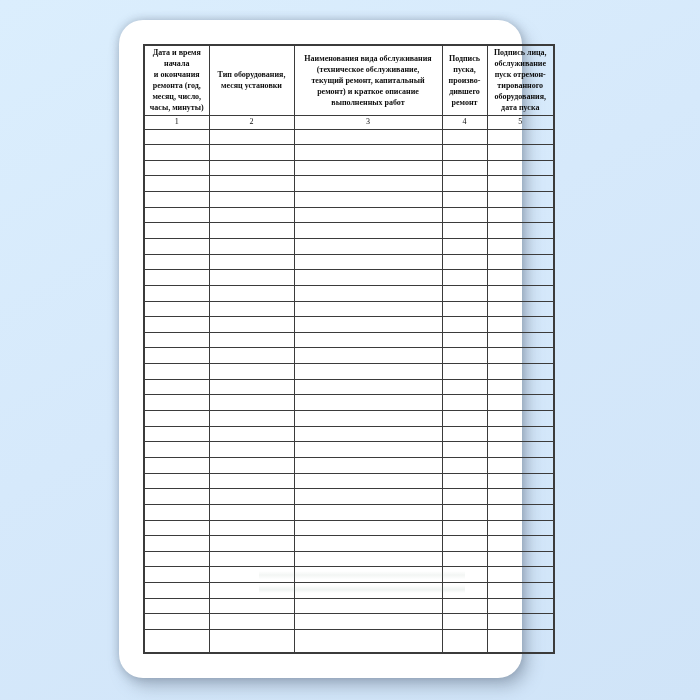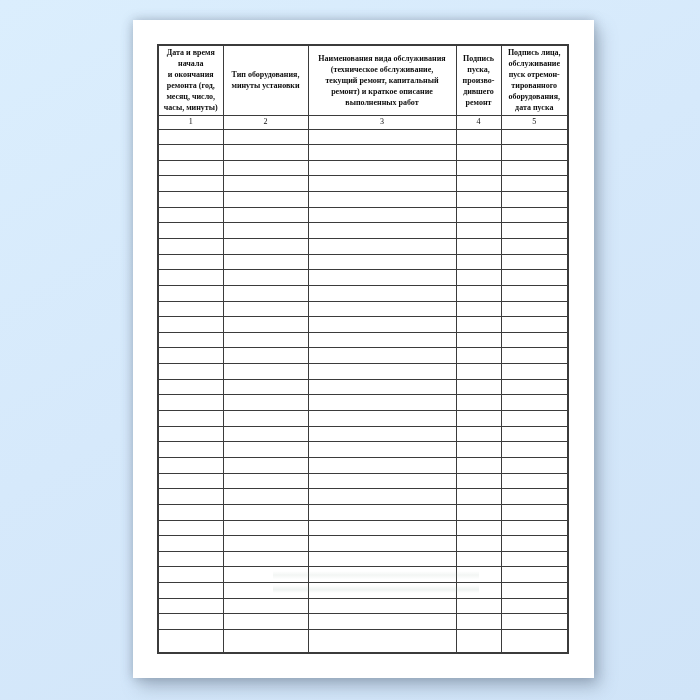--- a/index.html
+++ b/index.html
@@ -19,27 +19,28 @@
     font-family: "Liberation Serif", "DejaVu Serif", serif;
   }
   .scene {
     position: relative;
     width: 700px;
     height: 700px;
     background: linear-gradient(150deg, #dbeefd 0%, var(--canvas-bg) 45%, #d0e4f8 100%);
   }
   .page {
     position: absolute;
-    left: 133px;
+    left: 119px;
     top: 20px;
-    width: 461px;
+    width: 403px;
     height: 658px;
     background: var(--paper);
     box-shadow: 0 0 10px rgba(100,115,135,0.45),
                 6px 9px 16px rgba(100,115,135,0.40);
+    border-radius: 24px;
   }
   table.form-table {
     position: absolute;
     left: 24px;
     top: 24px;
     width: 410px;
     height: 610px;
     border-collapse: collapse;
     table-layout: fixed;
     border: 2px solid var(--table-border);
@@ -108,21 +109,21 @@
       </colgroup>
       <thead>
         <tr class="header-row">
           <th>Дата и время
 начала
 и окончания
 ремонта (год,
 месяц, число,
 часы, минуты)</th>
           <th>Тип оборудования,
-минуты установки</th>
+месяц установки</th>
           <th>Наименования вида обслуживания
 (техническое обслуживание,
 текущий ремонт, капитальный
 ремонт) и краткое описание
 выполненных работ</th>
           <th>Подпись
 пуска,
 произво-
 дившего
 ремонт</th>

